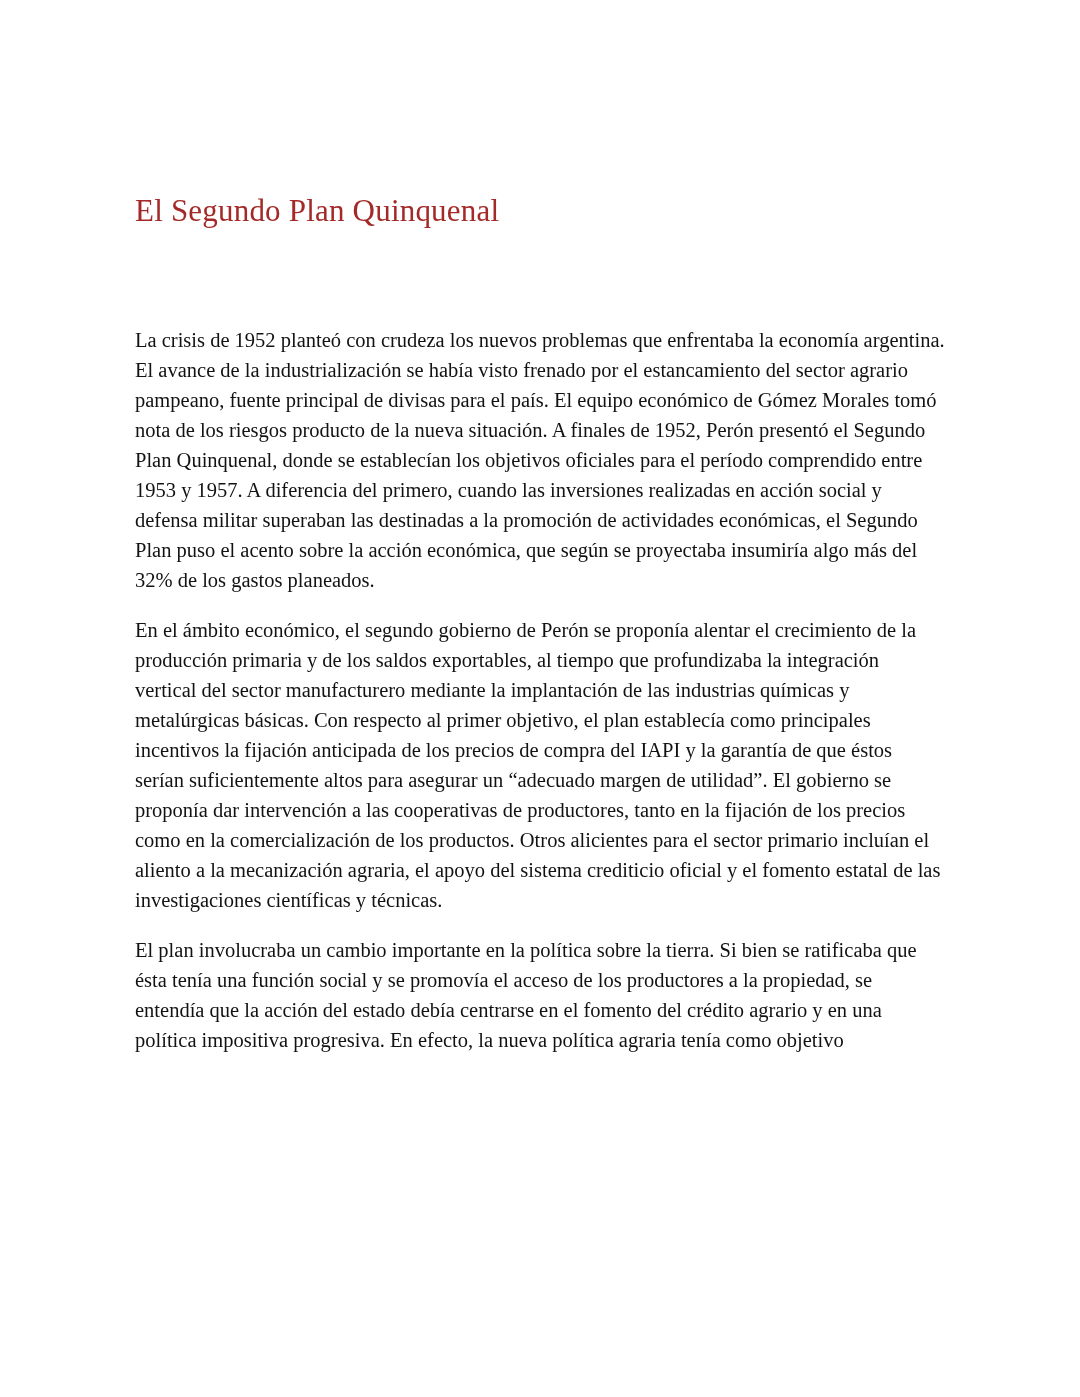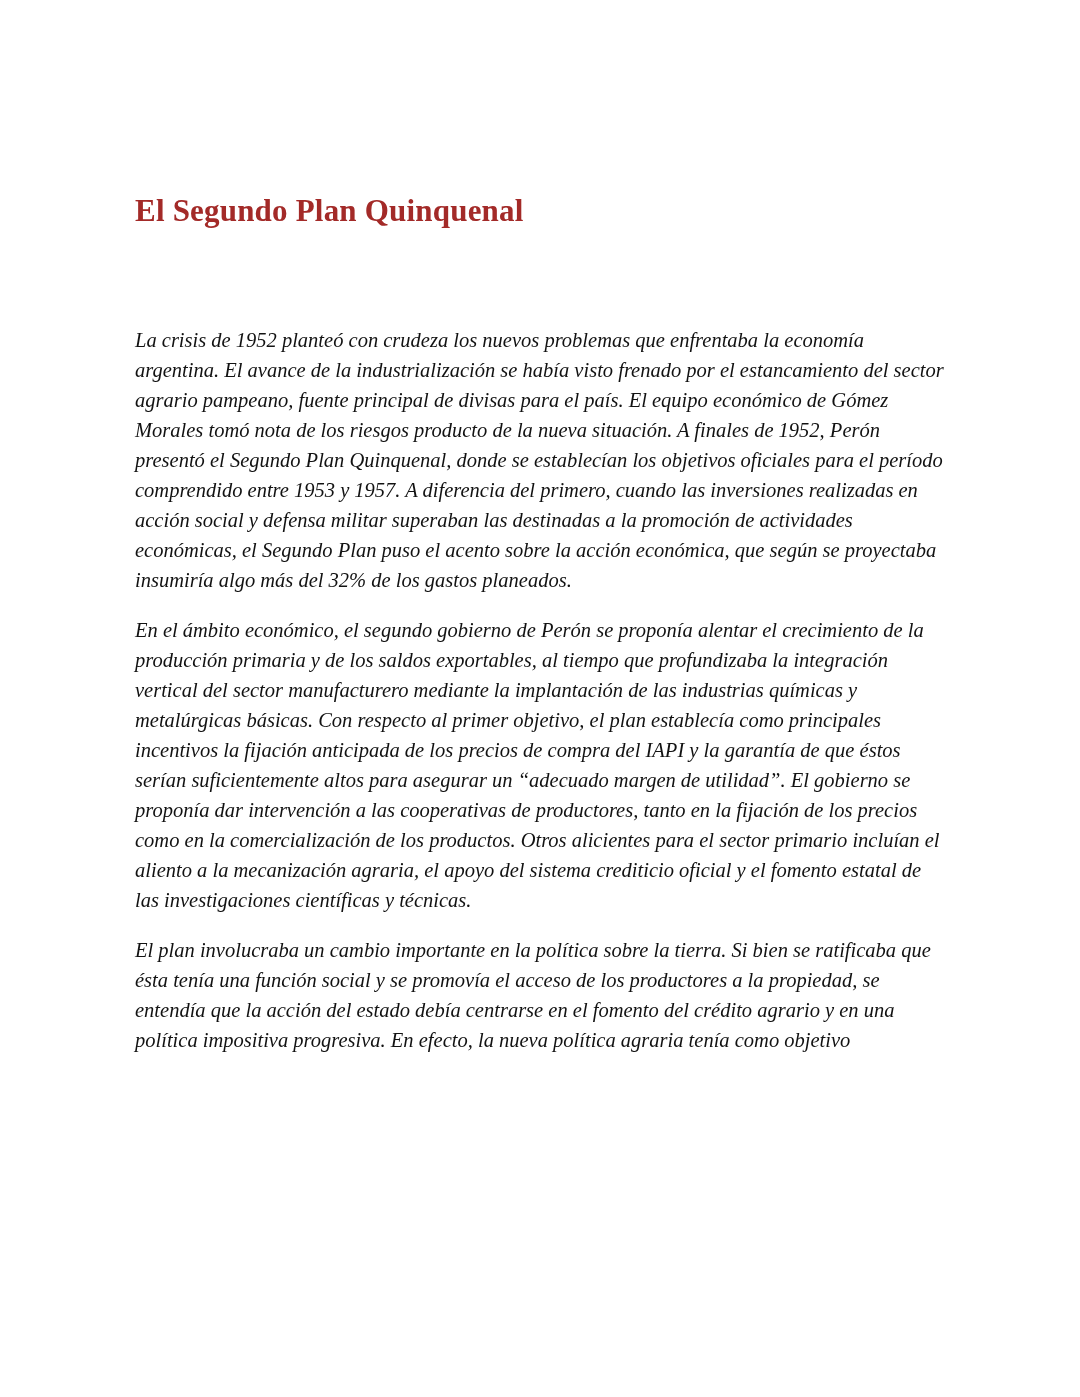--- a/index.html
+++ b/index.html
@@ -18,32 +18,31 @@
   .content {
     position: absolute;
     top: 0;
     left: 135px;
     width: 810px;
     padding-top: 192px;
   }
   .doc-title {
     margin: 0 0 96px 0;
     font-size: 31px;
-    font-weight: bold;
+    font-weight: normal;
     color: #a32a28;
     letter-spacing: 0.2px;
     line-height: 1.2;
   }
   .doc-paragraph {
     margin: 0 0 20px 0;
     font-size: 20.5px;
     line-height: 30px;
     color: #121212;
     text-align: left;
-    font-style: italic;
   }
 </style>
 </head>
 <body>
 
 <div class="page">
   <div class="content">
     <h1 class="doc-title">El Segundo Plan Quinquenal</h1>
     <p class="doc-paragraph">La crisis de 1952 planteó con crudeza los nuevos problemas que enfrentaba la economía argentina. El avance de la industrialización se había visto frenado por el estancamiento del sector agrario pampeano, fuente principal de divisas para el país. El equipo económico de Gómez Morales tomó nota de los riesgos producto de la nueva situación. A finales de 1952, Perón presentó el Segundo Plan Quinquenal, donde se establecían los objetivos oficiales para el período comprendido entre 1953 y 1957. A diferencia del primero, cuando las inversiones realizadas en acción social y defensa militar superaban las destinadas a la promoción de actividades económicas, el Segundo Plan puso el acento sobre la acción económica, que según se proyectaba insumiría algo más del 32% de los gastos planeados.</p>
     <p class="doc-paragraph">En el ámbito económico, el segundo gobierno de Perón se proponía alentar el crecimiento de la producción primaria y de los saldos exportables, al tiempo que profundizaba la integración vertical del sector manufacturero mediante la implantación de las industrias químicas y metalúrgicas básicas. Con respecto al primer objetivo, el plan establecía como principales incentivos la fijación anticipada de los precios de compra del IAPI y la garantía de que éstos serían suficientemente altos para asegurar un “adecuado margen de utilidad”. El gobierno se proponía dar intervención a las cooperativas de productores, tanto en la fijación de los precios como en la comercialización de los productos. Otros alicientes para el sector primario incluían el aliento a la mecanización agraria, el apoyo del sistema crediticio oficial y el fomento estatal de las investigaciones científicas y técnicas.</p>

